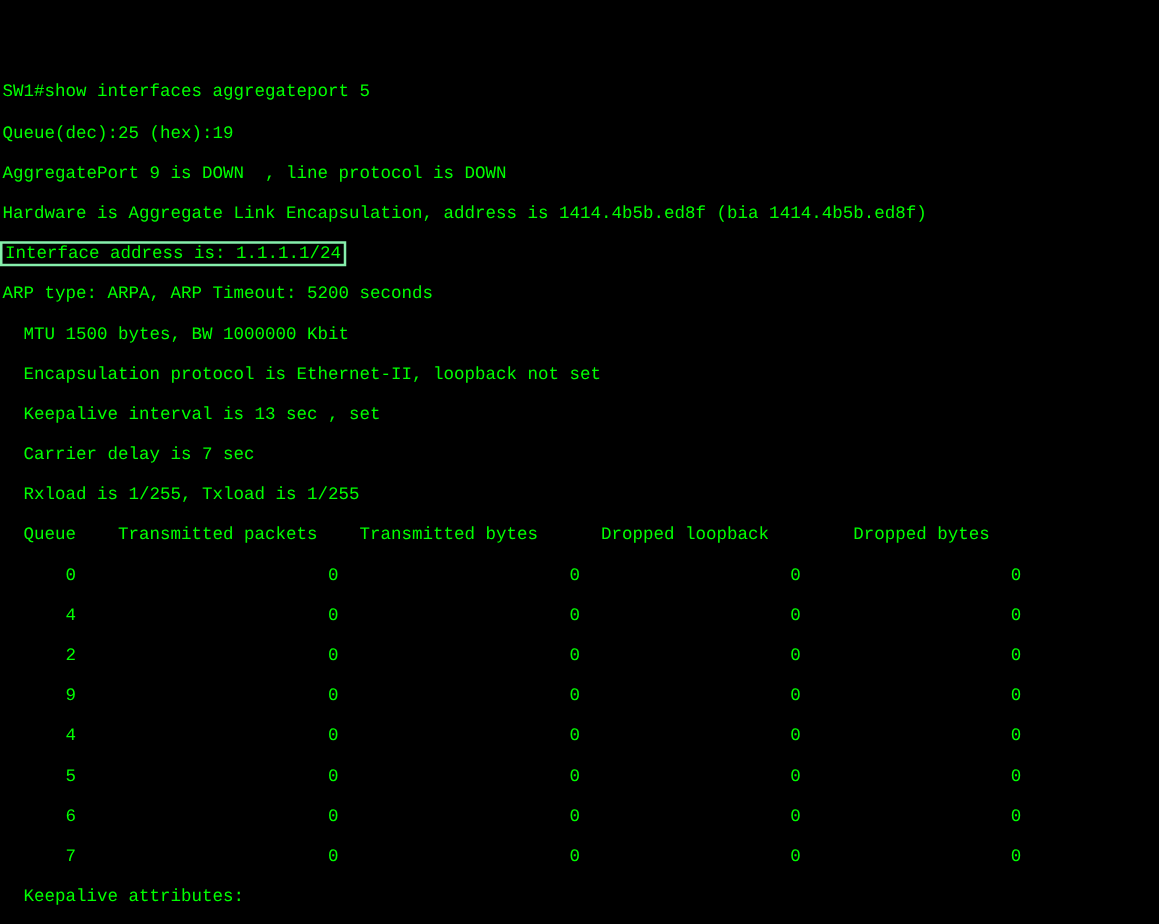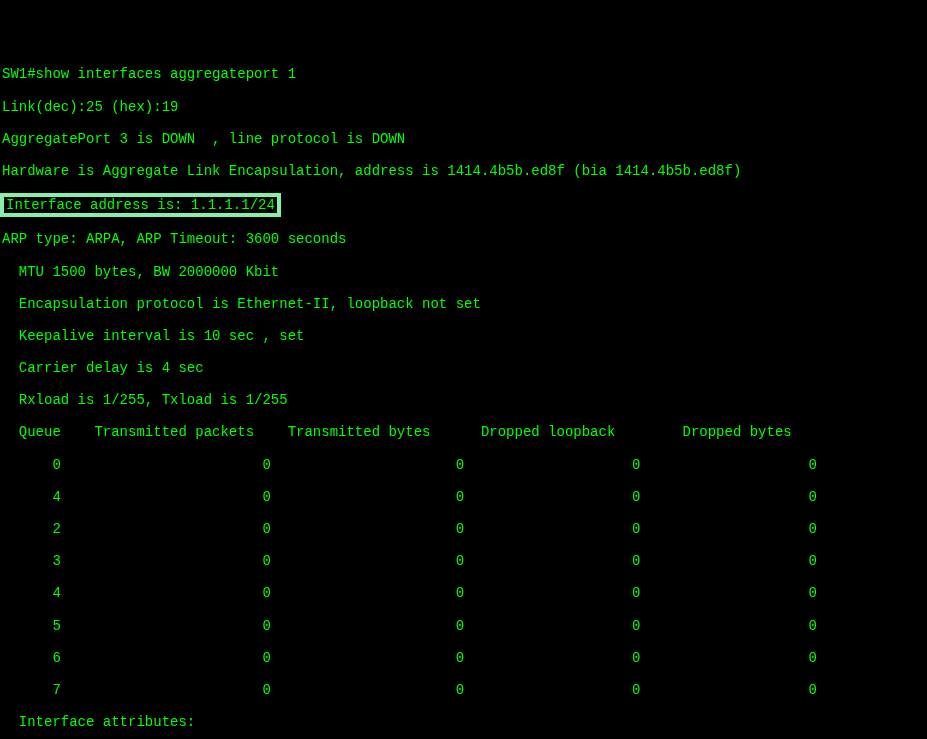--- a/index.html
+++ b/index.html
@@ -9,53 +9,53 @@
       font-family: 'Consolas', 'Courier New', monospace;
       font-size: 14px;
       line-height: 1.15;
       padding: 2px;
       white-space: pre;
       width: 927px;
       height: 739px;
       overflow: hidden;
     }
     .highlight {
-      border: 4px solid #86efac;
+      border: 2px solid #86efac;
       display: inline-block;
       padding: 0 2px;
       margin: -2px;
     }
     .line { white-space: pre; }
   </style>
 </head>
 <body>
 
 
 
-<div class="line"><span>SW1#</span><span>show interfaces aggregateport 1</span></div>
-<div class="line">Link(dec):25 (hex):19</div>
-<div class="line">AggregatePort 3 is DOWN  , line protocol is DOWN</div>
+<div class="line"><span>SW1#</span><span>show interfaces aggregateport 5</span></div>
+<div class="line">Queue(dec):25 (hex):19</div>
+<div class="line">AggregatePort 9 is DOWN  , line protocol is DOWN</div>
 <div class="line">Hardware is Aggregate Link Encapsulation, address is 1414.4b5b.ed8f (bia 1414.4b5b.ed8f)</div>
 <div class="line"><span class="highlight">Interface address is: 1.1.1.1/24</span></div>
-<div class="line">ARP type: ARPA, ARP Timeout: 3600 seconds</div>
-<div class="line">  MTU 1500 bytes, BW 2000000 Kbit</div>
+<div class="line">ARP type: ARPA, ARP Timeout: 5200 seconds</div>
+<div class="line">  MTU 1500 bytes, BW 1000000 Kbit</div>
 <div class="line">  Encapsulation protocol is Ethernet-II, loopback not set</div>
-<div class="line">  Keepalive interval is 10 sec , set</div>
-<div class="line">  Carrier delay is 4 sec</div>
+<div class="line">  Keepalive interval is 13 sec , set</div>
+<div class="line">  Carrier delay is 7 sec</div>
 <div class="line">  Rxload is 1/255, Txload is 1/255</div>
 <div class="line">  Queue    Transmitted packets    Transmitted bytes      Dropped loopback        Dropped bytes</div>
 <div class="line">      0                        0                      0                    0                    0</div>
 <div class="line">      4                        0                      0                    0                    0</div>
 <div class="line">      2                        0                      0                    0                    0</div>
-<div class="line">      3                        0                      0                    0                    0</div>
+<div class="line">      9                        0                      0                    0                    0</div>
 <div class="line">      4                        0                      0                    0                    0</div>
 <div class="line">      5                        0                      0                    0                    0</div>
 <div class="line">      6                        0                      0                    0                    0</div>
 <div class="line">      7                        0                      0                    0                    0</div>
-<div class="line">  Interface attributes:</div>
+<div class="line">  Keepalive attributes:</div>
 
 
 
 
 
 
 
 
 
 

